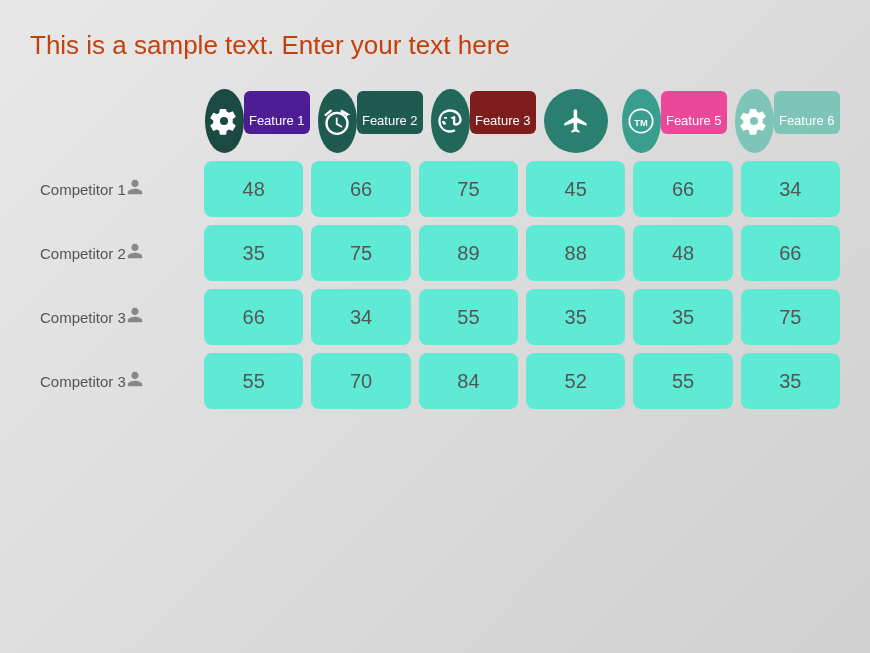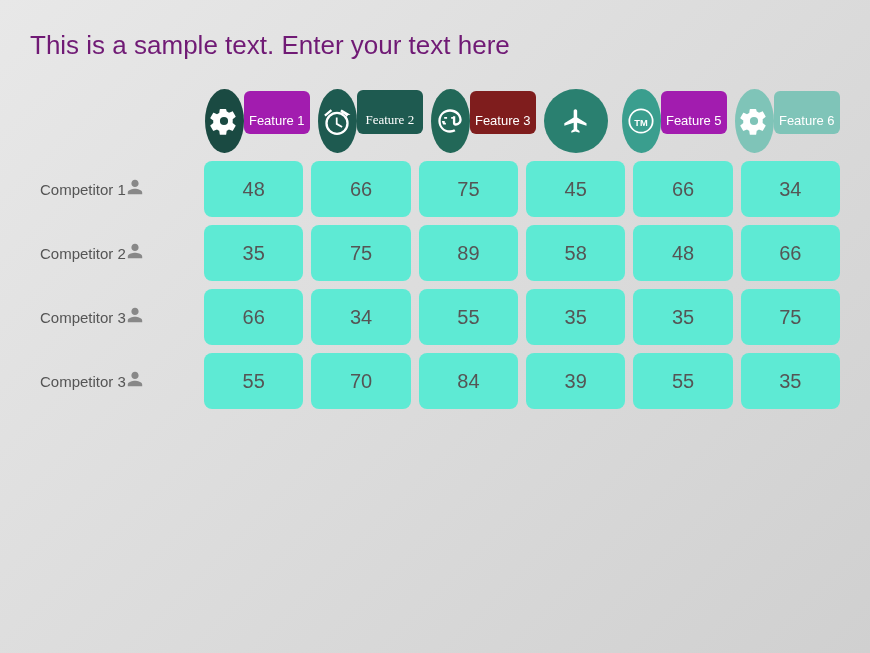--- a/index.html
+++ b/index.html
@@ -11,21 +11,21 @@
       font-family: 'Segoe UI', Arial, sans-serif;
       display: flex;
       flex-direction: column;
       align-items: flex-start;
       padding: 30px 30px 20px 30px;
       overflow: hidden;
     }
 
     .title {
       font-size: 26px;
-      color: #701a75;
+      color: #c2410c;
       font-weight: 400;
       margin-bottom: 28px;
     }
 
     .table-container {
       display: flex;
       flex-direction: column;
       width: 100%;
     }
 
@@ -109,33 +109,33 @@
       display: flex;
       align-items: center;
       justify-content: center;
       font-size: 20px;
       color: #555;
       font-weight: 400;
     }
 
     
     .f1-icon { background-color: #1a4a42; }
-    .f1-label { background-color: #a21caf; }
+    .f1-label { background-color: #4c1d95; }
 
     .f2-icon { background-color: #1e5a50; }
-    .f2-label { background-color: #1e5a50; font-family: Liberation Serif, serif; }
+    .f2-label { background-color: #1e5a50; }
 
     .f3-icon { background-color: #226858; }
     .f3-label { background-color: #7f1d1d; }
 
     .f4-icon { background-color: #2a8070; }
     .f4-label { background-color: #2a8070; }
 
     .f5-icon { background-color: #3a9e8e; }
-    .f5-label { background-color: #a21caf; }
+    .f5-label { background-color: #ec4899; }
 
     .f6-icon { background-color: #7fc4b8; }
     .f6-label { background-color: #7fc4b8; }
   </style>
 </head>
 <body>
 
 <p class="title">This is a sample text. Enter your text here</p>
 
 <div class="table-container">
@@ -214,21 +214,21 @@
       <div class="data-row">
         <div class="competitor-cell">
           <span class="competitor-name">Competitor 2</span>
           <span class="person-icon"><svg width="18" height="18" viewBox="0 0 24 24" fill="#888">
               <path d="M12 12c2.7 0 4.8-2.1 4.8-4.8S14.7 2.4 12 2.4 7.2 4.5 7.2 7.2 9.3 12 12 12zm0 2.4c-3.2 0-9.6 1.6-9.6 4.8v2.4h19.2v-2.4c0-3.2-6.4-4.8-9.6-4.8z"></path>
             </svg></span>
         </div>
         <div class="value-cell">35</div>
         <div class="value-cell">75</div>
         <div class="value-cell">89</div>
-        <div class="value-cell">58</div>
+        <div class="value-cell">88</div>
         <div class="value-cell">48</div>
         <div class="value-cell">66</div>
       </div>
       <div class="data-row">
         <div class="competitor-cell">
           <span class="competitor-name">Competitor 3</span>
           <span class="person-icon"><svg width="18" height="18" viewBox="0 0 24 24" fill="#888">
               <path d="M12 12c2.7 0 4.8-2.1 4.8-4.8S14.7 2.4 12 2.4 7.2 4.5 7.2 7.2 9.3 12 12 12zm0 2.4c-3.2 0-9.6 1.6-9.6 4.8v2.4h19.2v-2.4c0-3.2-6.4-4.8-9.6-4.8z"></path>
             </svg></span>
         </div>
@@ -242,18 +242,18 @@
       <div class="data-row">
         <div class="competitor-cell">
           <span class="competitor-name">Competitor 3</span>
           <span class="person-icon"><svg width="18" height="18" viewBox="0 0 24 24" fill="#888">
               <path d="M12 12c2.7 0 4.8-2.1 4.8-4.8S14.7 2.4 12 2.4 7.2 4.5 7.2 7.2 9.3 12 12 12zm0 2.4c-3.2 0-9.6 1.6-9.6 4.8v2.4h19.2v-2.4c0-3.2-6.4-4.8-9.6-4.8z"></path>
             </svg></span>
         </div>
         <div class="value-cell">55</div>
         <div class="value-cell">70</div>
         <div class="value-cell">84</div>
-        <div class="value-cell">39</div>
+        <div class="value-cell">52</div>
         <div class="value-cell">55</div>
         <div class="value-cell">35</div>
       </div>
     </div>
 </div>
 
 </body></html>

